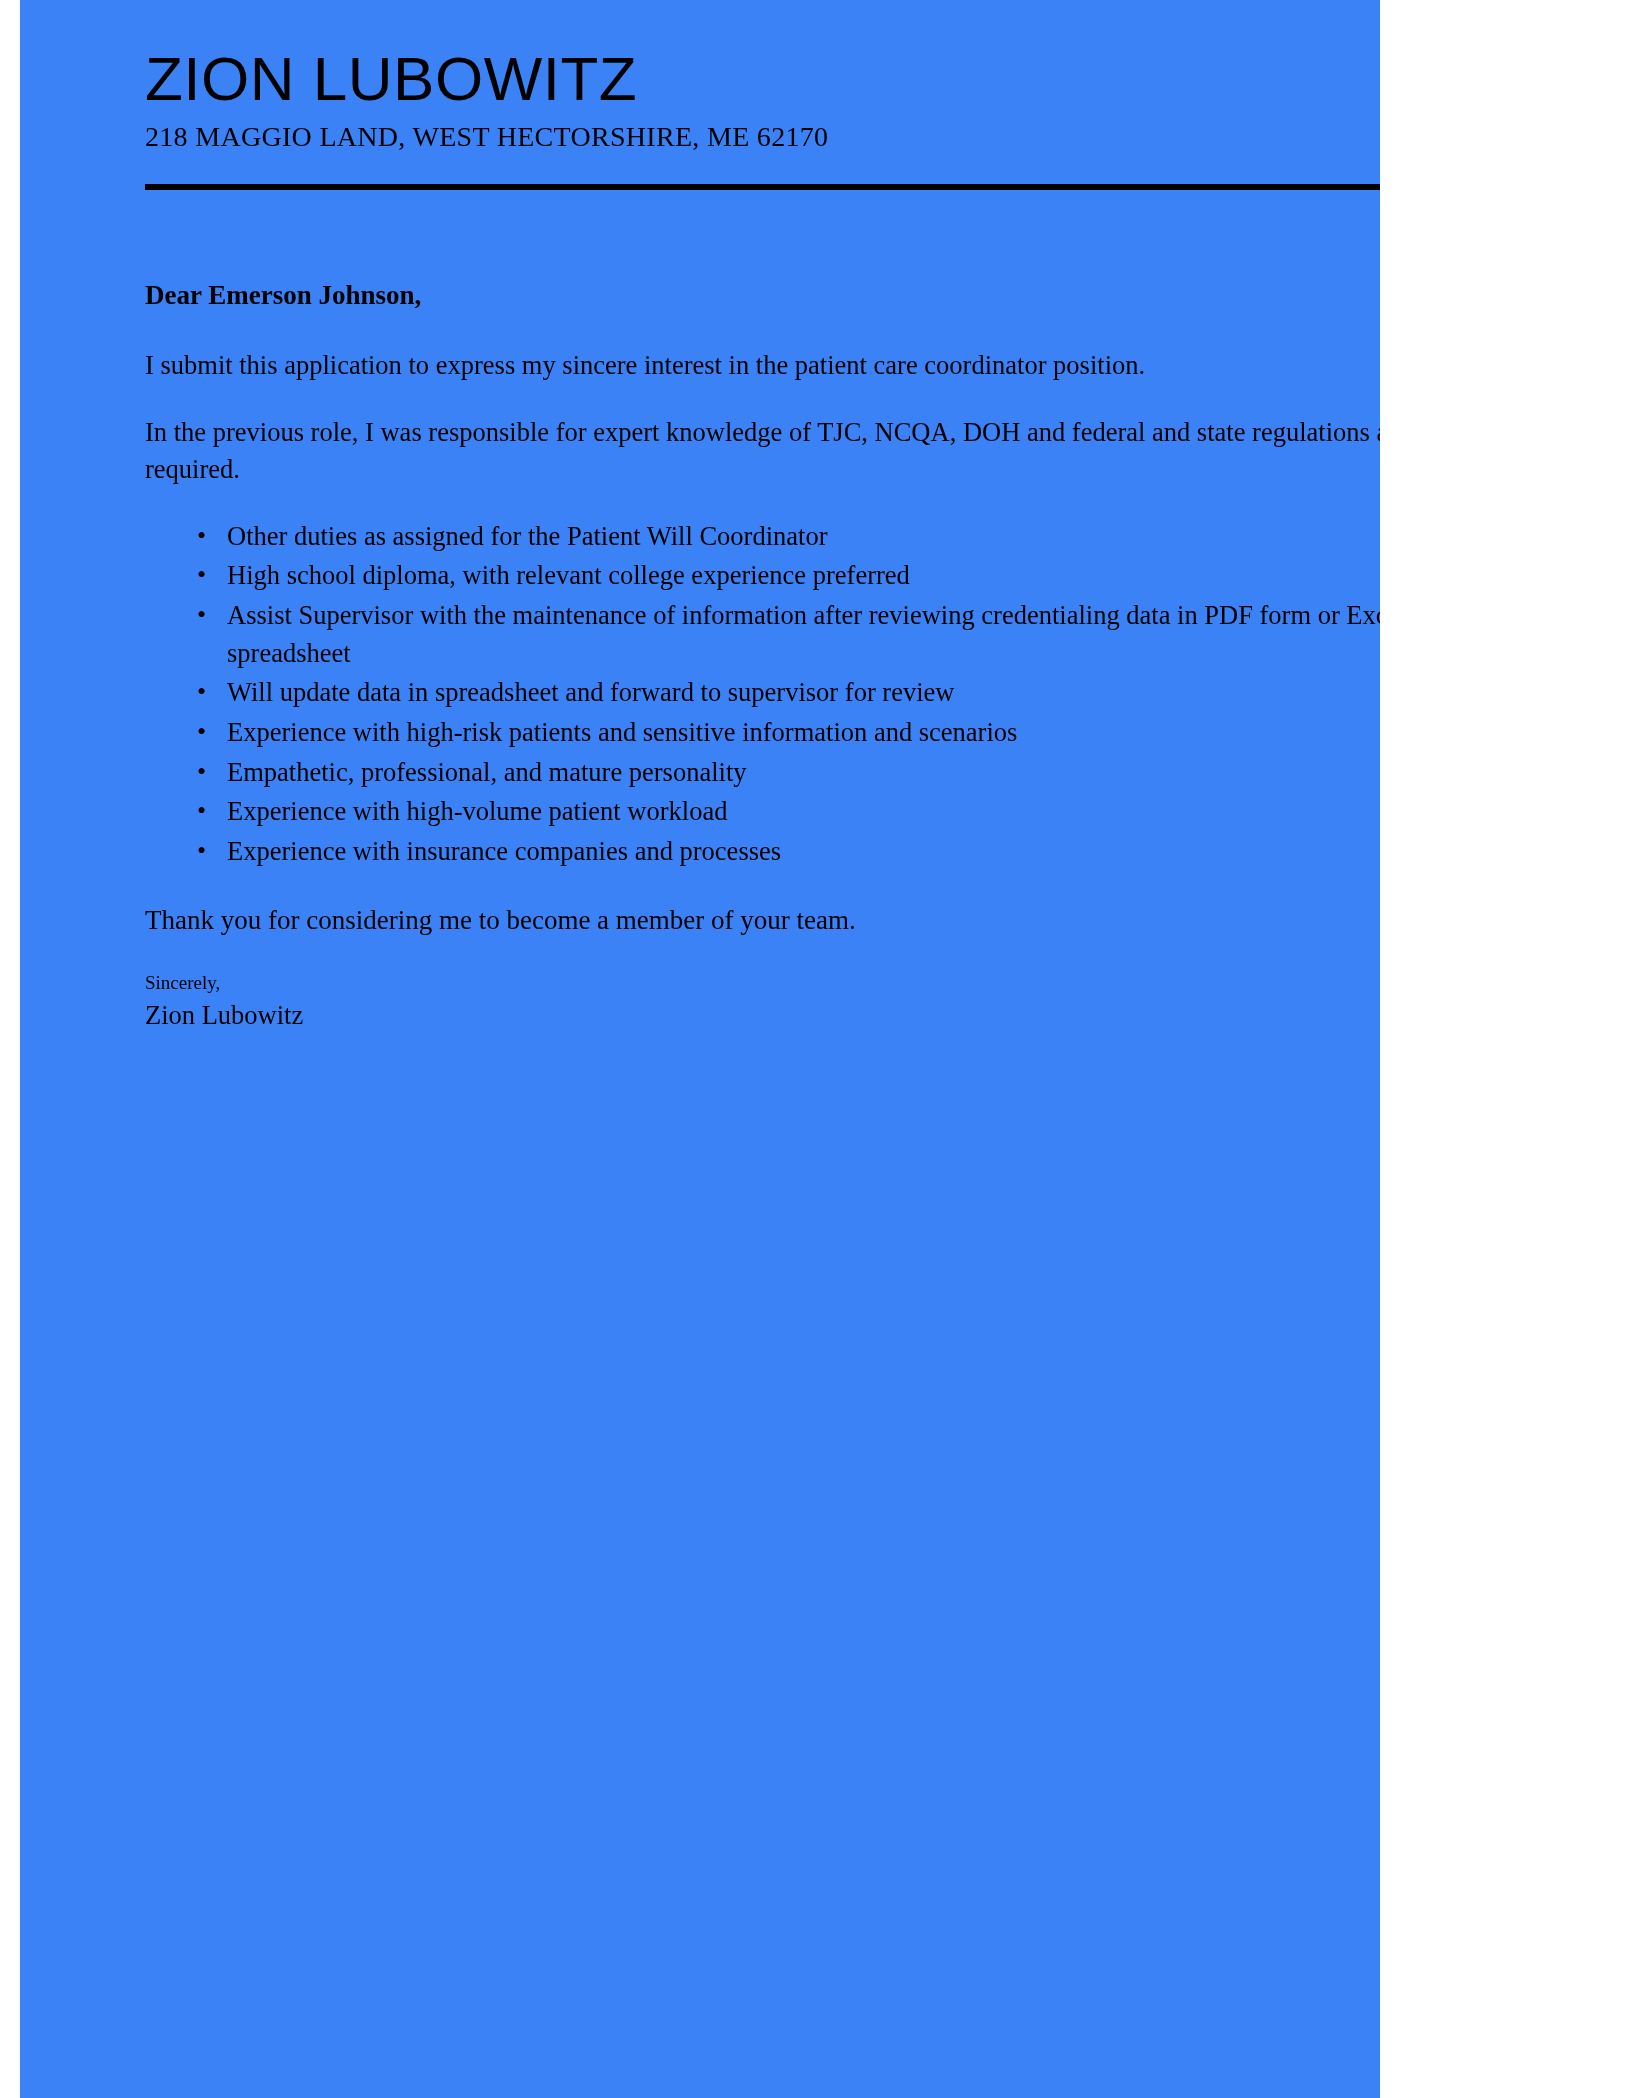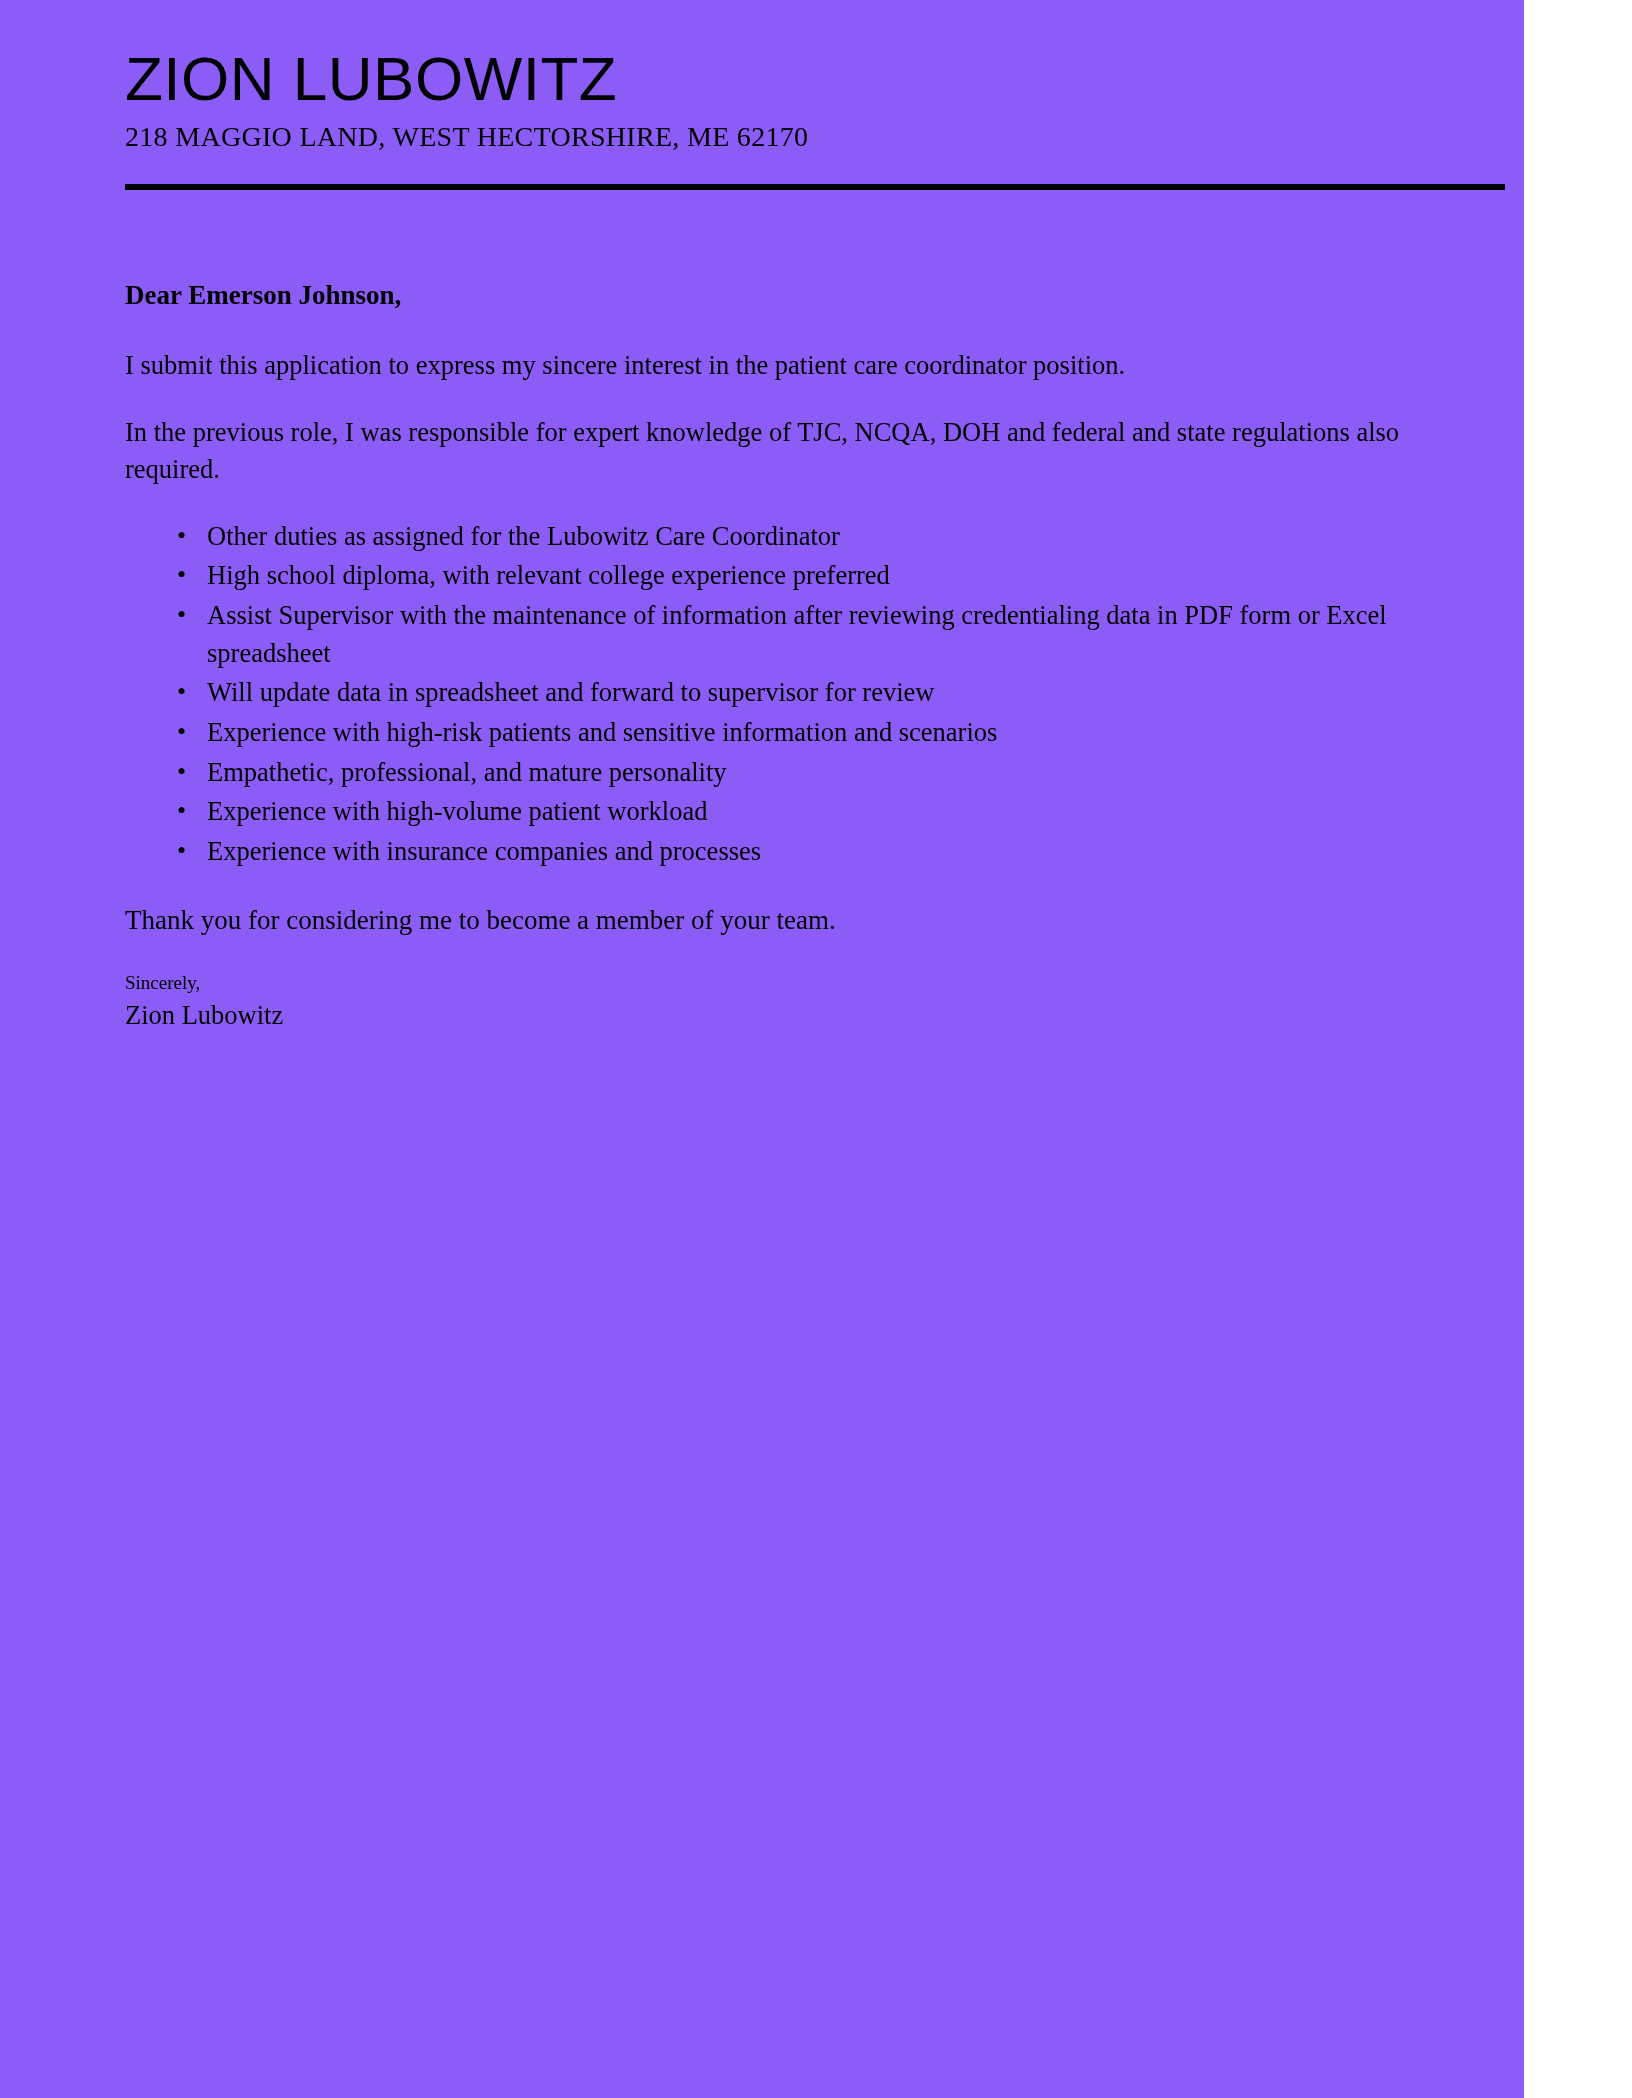--- a/index.html
+++ b/index.html
@@ -10,26 +10,27 @@
   body {
     width: 1632px;
     height: 2098px;
     font-family: "Liberation Serif", "DejaVu Serif", serif;
     color: #000000;
     -webkit-font-smoothing: antialiased;
   }
 
   .page {
     position: relative;
-    width: 1524px;
+    width: 1360px;
     height: 2098px;
-    background: #8b5cf6;
+    background: #3b82f6;
     box-sizing: border-box;
     padding: 0;
     overflow: hidden;
+    margin-left: 20px;
   }
 
   .content {
     position: absolute;
     left: 125px;
     top: 0;
     width: 1380px;
   }
 
   
@@ -142,21 +143,21 @@
     <div class="letter-body">
 
       <p class="salutation">Dear Emerson Johnson,</p>
 
       <p class="body-paragraph">I submit this application to express my sincere interest in the patient care coordinator position.</p>
 
       <p class="body-paragraph">In the previous role, I was responsible for expert knowledge of TJC, NCQA, DOH and federal and state regulations also required.</p>
 
 
       <ul class="qualifications-list">
-        <li class="qualification-item">Other duties as assigned for the Lubowitz Care Coordinator</li>
+        <li class="qualification-item">Other duties as assigned for the Patient Will Coordinator</li>
         <li class="qualification-item">High school diploma, with relevant college experience preferred</li>
         <li class="qualification-item">Assist Supervisor with the maintenance of information after reviewing credentialing data in PDF form or Excel spreadsheet</li>
         <li class="qualification-item">Will update data in spreadsheet and forward to supervisor for review</li>
         <li class="qualification-item">Experience with high-risk patients and sensitive information and scenarios</li>
         <li class="qualification-item">Empathetic, professional, and mature personality</li>
         <li class="qualification-item">Experience with high-volume patient workload</li>
         <li class="qualification-item">Experience with insurance companies and processes</li>
       </ul>
 
       <p class="closing-line">Thank you for considering me to become a member of your team.</p>

